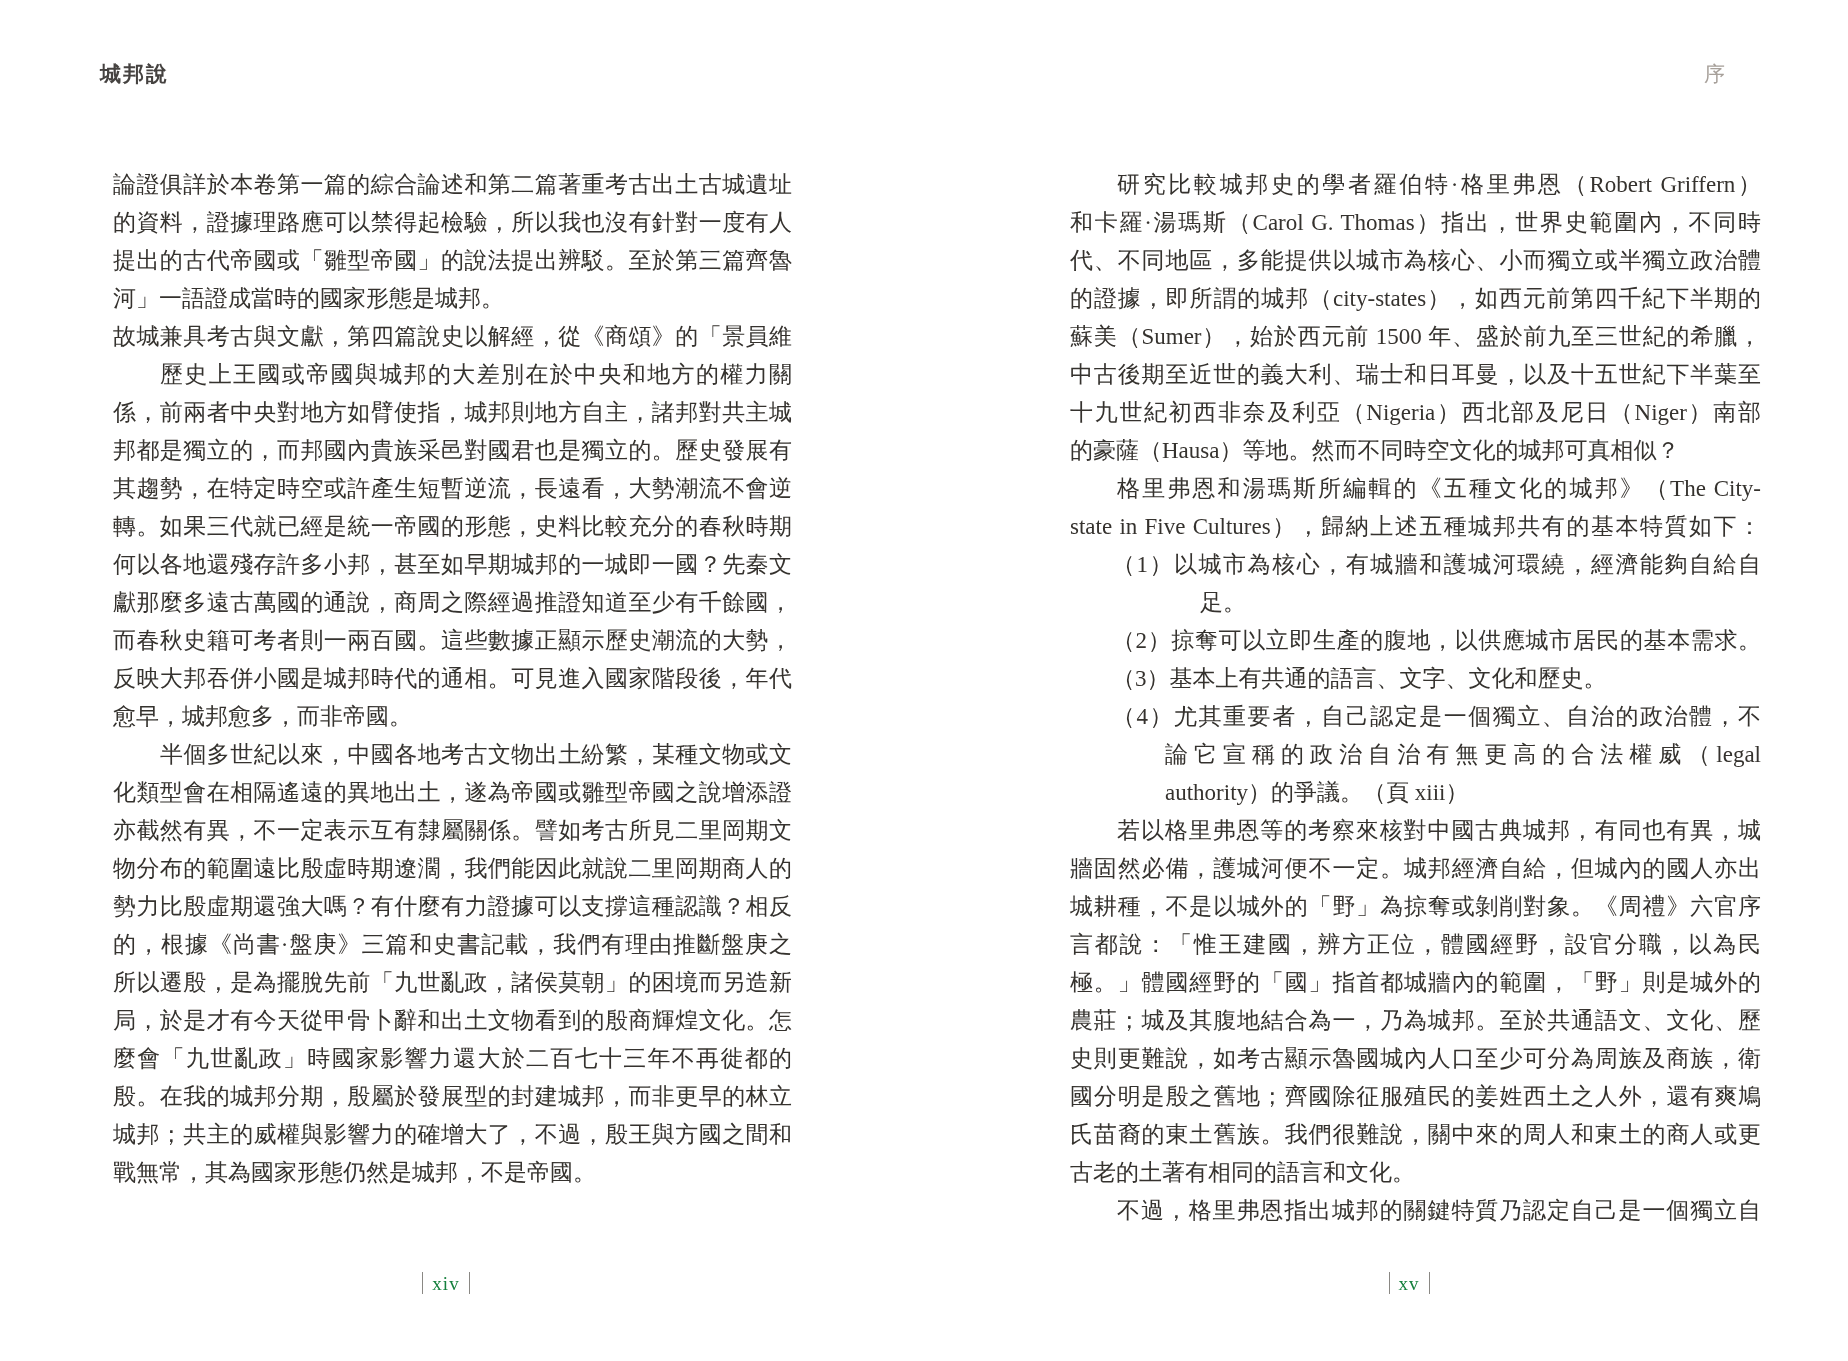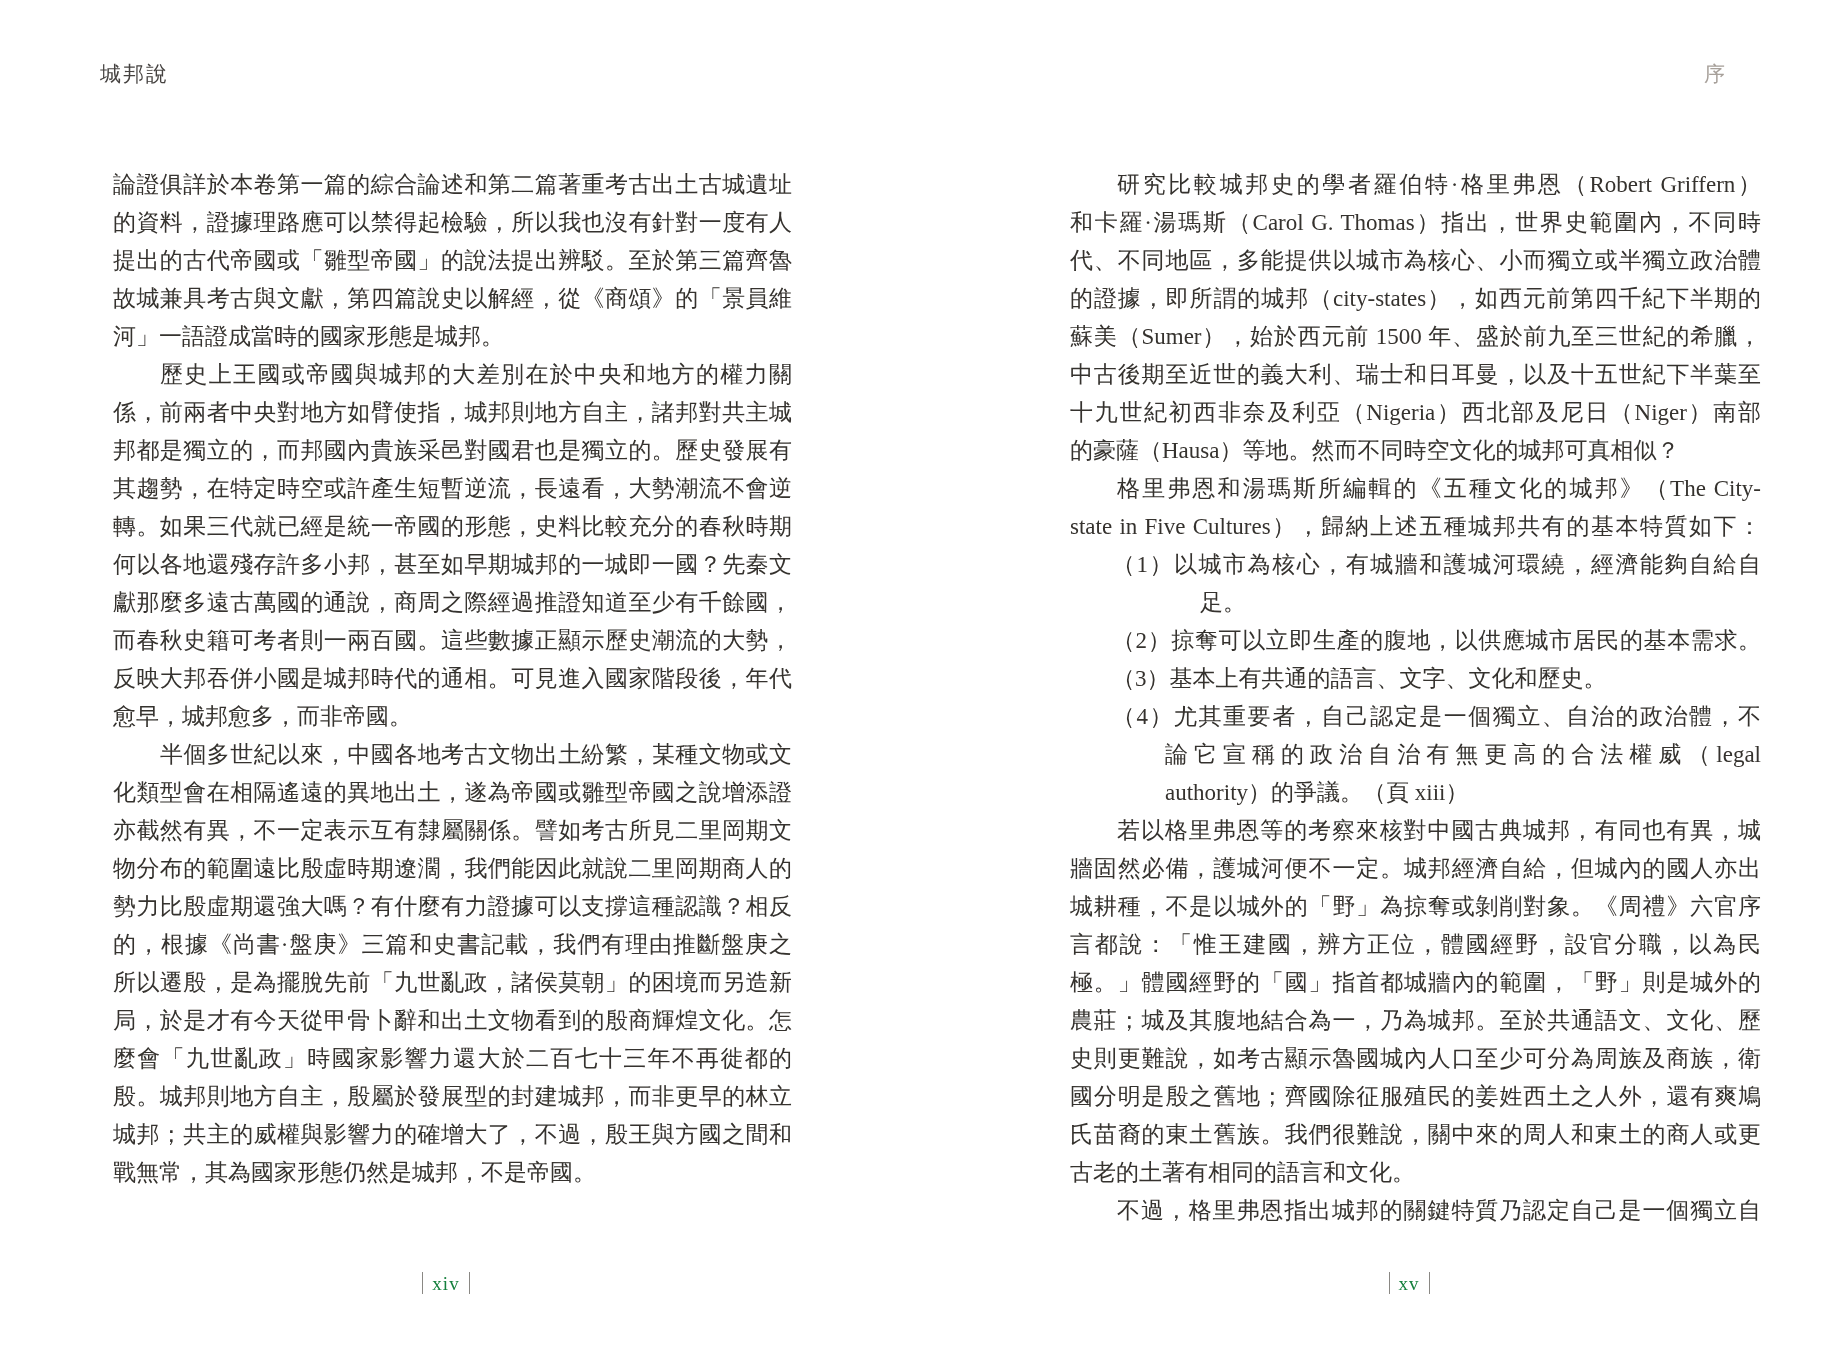--- a/index.html
+++ b/index.html
@@ -9,21 +9,21 @@
     font-family:"Liberation Serif","DejaVu Serif",serif;
     color:#35322e;
   }
   .page{position:absolute;top:0;height:1361px;}
   #page-left{left:100px;width:692px;}
   #page-right{left:1057px;width:704px;}
   .running-header{
     position:absolute;top:60px;left:0;right:0;
     font-size:21px;letter-spacing:2px;color:#454240;
   }
-  #page-left .running-header{text-align:left;}
+  #page-left .running-header{text-align:left;font-weight:bold;}
   #page-right .running-header{text-align:right;padding-right:34px;color:#a7a09a;}
   .text-block{position:absolute;top:166px;left:0;right:0;}
   .line{
     height:38px;line-height:38px;font-size:23px;
     text-align:left;white-space:nowrap;margin-left:13px;
   }
   .line.j{white-space:normal;text-align:justify;text-align-last:justify;}
   .line.p2{padding-left:47px;}
   .line.li{padding-left:42px;}
   .line.c1{padding-left:95px;}
@@ -41,42 +41,42 @@
 </style>
 </head>
 <body>
 
 <div class="page" id="page-left">
   <div class="running-header">城邦說</div>
   <div class="text-block">
       <div class="line j"><span>論證俱詳於本卷第一篇的綜合論述和第二篇著重考古出土古城遺址</span></div>
       <div class="line j"><span>的資料，證據理路應可以禁得起檢驗，所以我也沒有針對一度有人</span></div>
       <div class="line j"><span>提出的古代帝國或「雛型帝國」的說法提出辨駁。至於第三篇齊魯</span></div>
+      <div class="line"><span>河」一語證成當時的國家形態是城邦。</span></div>
       <div class="line j"><span>故城兼具考古與文獻，第四篇說史以解經，從《商頌》的「景員維</span></div>
-      <div class="line"><span>河」一語證成當時的國家形態是城邦。</span></div>
       <div class="line p2 j"><span>歷史上王國或帝國與城邦的大差別在於中央和地方的權力關</span></div>
       <div class="line j"><span>係，前兩者中央對地方如臂使指，城邦則地方自主，諸邦對共主城</span></div>
       <div class="line j"><span>邦都是獨立的，而邦國內貴族采邑對國君也是獨立的。歷史發展有</span></div>
       <div class="line j"><span>其趨勢，在特定時空或許產生短暫逆流，長遠看，大勢潮流不會逆</span></div>
       <div class="line j"><span>轉。如果三代就已經是統一帝國的形態，史料比較充分的春秋時期</span></div>
       <div class="line j"><span>何以各地還殘存許多小邦，甚至如早期城邦的一城即一國？先秦文</span></div>
       <div class="line j"><span>獻那麼多遠古萬國的通說，商周之際經過推證知道至少有千餘國，</span></div>
       <div class="line j"><span>而春秋史籍可考者則一兩百國。這些數據正顯示歷史潮流的大勢，</span></div>
       <div class="line j"><span>反映大邦吞併小國是城邦時代的通相。可見進入國家階段後，年代</span></div>
       <div class="line"><span>愈早，城邦愈多，而非帝國。</span></div>
       <div class="line p2 j"><span>半個多世紀以來，中國各地考古文物出土紛繁，某種文物或文</span></div>
       <div class="line j"><span>化類型會在相隔遙遠的異地出土，遂為帝國或雛型帝國之說增添證</span></div>
       <div class="line j"><span>亦截然有異，不一定表示互有隸屬關係。譬如考古所見二里岡期文</span></div>
       <div class="line j"><span>物分布的範圍遠比殷虛時期遼濶，我們能因此就說二里岡期商人的</span></div>
       <div class="line j"><span>勢力比殷虛期還強大嗎？有什麼有力證據可以支撐這種認識？相反</span></div>
       <div class="line j"><span>的，根據《尚書·盤庚》三篇和史書記載，我們有理由推斷盤庚之</span></div>
       <div class="line j"><span>所以遷殷，是為擺脫先前「九世亂政，諸侯莫朝」的困境而另造新</span></div>
       <div class="line j"><span>局，於是才有今天從甲骨卜辭和出土文物看到的殷商輝煌文化。怎</span></div>
       <div class="line j"><span>麼會「九世亂政」時國家影響力還大於二百七十三年不再徙都的</span></div>
-      <div class="line j"><span>殷。城邦則地方自主，殷屬於發展型的封建城邦，而非更早的林立</span></div>
+      <div class="line j"><span>殷。在我的城邦分期，殷屬於發展型的封建城邦，而非更早的林立</span></div>
       <div class="line j"><span>城邦；共主的威權與影響力的確增大了，不過，殷王與方國之間和</span></div>
       <div class="line"><span>戰無常，其為國家形態仍然是城邦，不是帝國。</span></div>
     </div>
   <div class="footer">
     <span class="bar"></span><span class="roman">xiv</span><span class="bar"></span>
   </div>
 </div>
 
 <div class="page" id="page-right">
   <div class="running-header">序</div>

